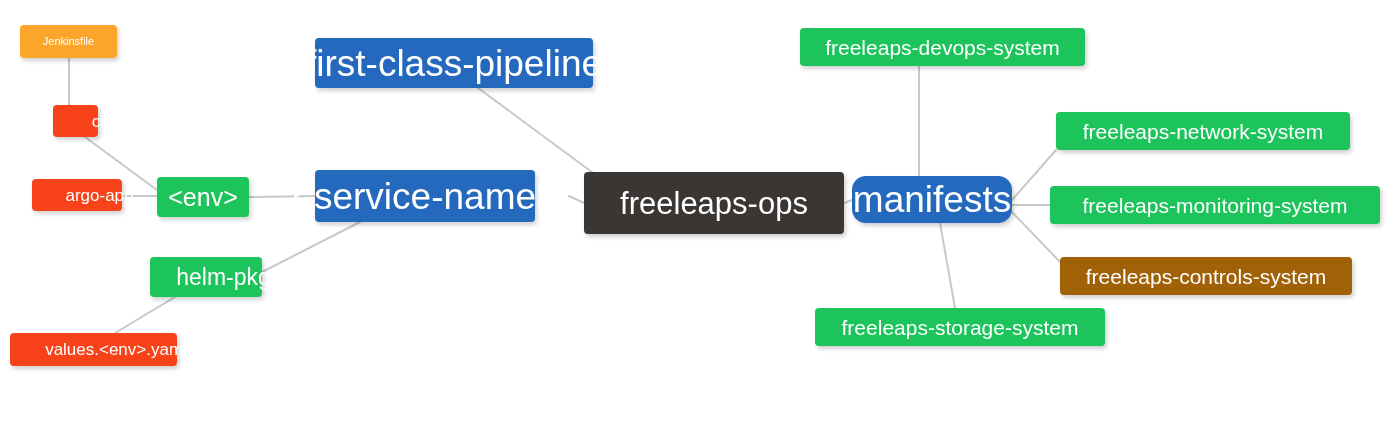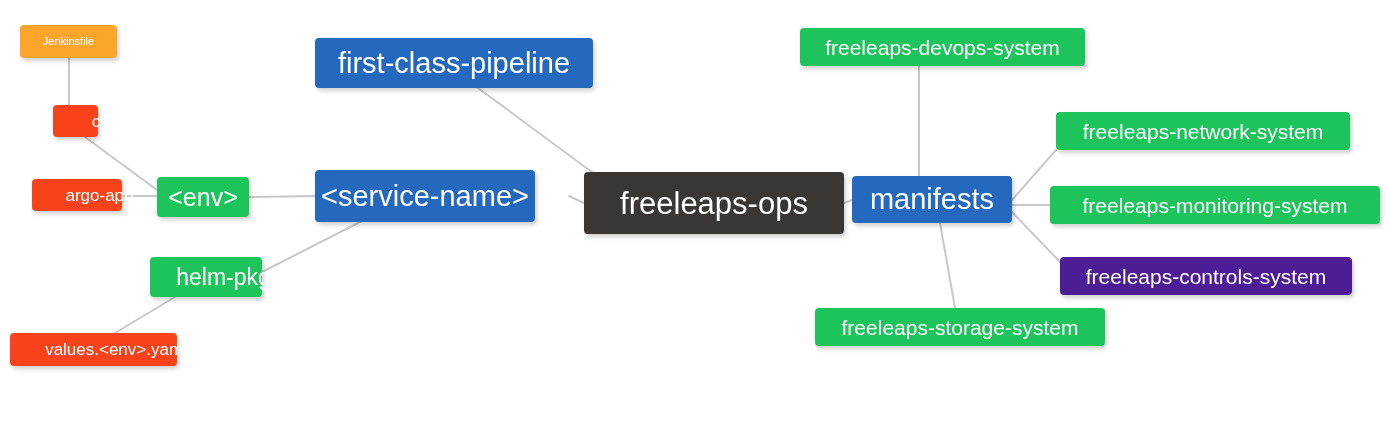--- a/index.html
+++ b/index.html
@@ -40,21 +40,21 @@
     box-shadow: 2px 3px 4px rgba(0,0,0,0.18);
     user-select: none;
     cursor: pointer;
   }
   .mm-label {
     display: block;
     white-space: nowrap;
   }
   
   .sz-root   { font-size: 31px; }
-  .sz-major  { font-size: 29px; text-align: right; }
+  .sz-major  { font-size: 37px; text-align: right; }
   .sz-mid    { font-size: 25px; }
   .sz-branch { font-size: 23px; padding-left: 35px; }
   .sz-leaf   { font-size: 21px; text-align: center; }
   .sz-small  { font-size: 17px; padding-left: 45px; }
   .sz-tiny   { font-size: 11px; }
 </style>
 </head>
 <body>
 
 <div id="mindmap-canvas">
@@ -74,21 +74,21 @@
       <line x1="1012" y1="212" x2="1060" y2="262" stroke="#c8c8c8" stroke-width="2" stroke-linecap="round"></line>
       <line x1="940" y1="223" x2="955" y2="308" stroke="#c8c8c8" stroke-width="2" stroke-linecap="round"></line>
     </svg>
   <div id="node-layer">
       <div class="mm-node sz-root" style="left: 584px; top: 172px; width: 260px; height: 62px; background: rgb(58, 54, 52);">
         <span class="mm-label">freeleaps-ops</span>
       </div>
       <div class="mm-node sz-major" style="left: 315px; top: 170px; width: 220px; height: 52px; background: rgb(37, 105, 190);">
         <span class="mm-label">&lt;service-name&gt;</span>
       </div>
-      <div class="mm-node sz-major" style="left: 852px; top: 176px; width: 160px; height: 47px; background: rgb(37, 105, 190);">
+      <div class="mm-node sz-major" style="left: 852px; top: 176px; width: 160px; height: 47px; background: rgb(37, 105, 190); border-radius: 14px;">
         <span class="mm-label">manifests</span>
       </div>
       <div class="mm-node sz-major" style="left: 315px; top: 38px; width: 278px; height: 50px; background: rgb(37, 105, 190);">
         <span class="mm-label">first-class-pipeline</span>
       </div>
       <div class="mm-node sz-mid" style="left: 157px; top: 177px; width: 92px; height: 40px; background: rgb(29, 196, 92);">
         <span class="mm-label">&lt;env&gt;</span>
       </div>
       <div class="mm-node sz-branch" style="left: 150px; top: 257px; width: 112px; height: 40px; background: rgb(29, 196, 92);">
         <span class="mm-label">helm-pkg</span>
@@ -107,20 +107,20 @@
       </div>
       <div class="mm-node sz-leaf" style="left: 800px; top: 28px; width: 285px; height: 38px; background: rgb(29, 196, 92);">
         <span class="mm-label">freeleaps-devops-system</span>
       </div>
       <div class="mm-node sz-leaf" style="left: 1056px; top: 112px; width: 294px; height: 38px; background: rgb(29, 196, 92);">
         <span class="mm-label">freeleaps-network-system</span>
       </div>
       <div class="mm-node sz-leaf" style="left: 1050px; top: 186px; width: 330px; height: 38px; background: rgb(29, 196, 92);">
         <span class="mm-label">freeleaps-monitoring-system</span>
       </div>
-      <div class="mm-node sz-leaf" style="left: 1060px; top: 257px; width: 292px; height: 38px; background: #4c1d95;">
+      <div class="mm-node sz-leaf" style="left: 1060px; top: 257px; width: 292px; height: 38px; background: #a16207;">
         <span class="mm-label">freeleaps-controls-system</span>
       </div>
       <div class="mm-node sz-leaf" style="left: 815px; top: 308px; width: 290px; height: 38px; background: rgb(29, 196, 92);">
         <span class="mm-label">freeleaps-storage-system</span>
       </div>
     </div>
 </div>
 
 </body></html>

